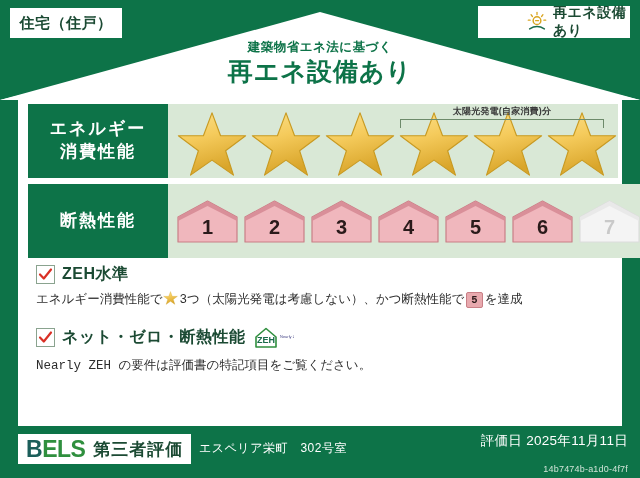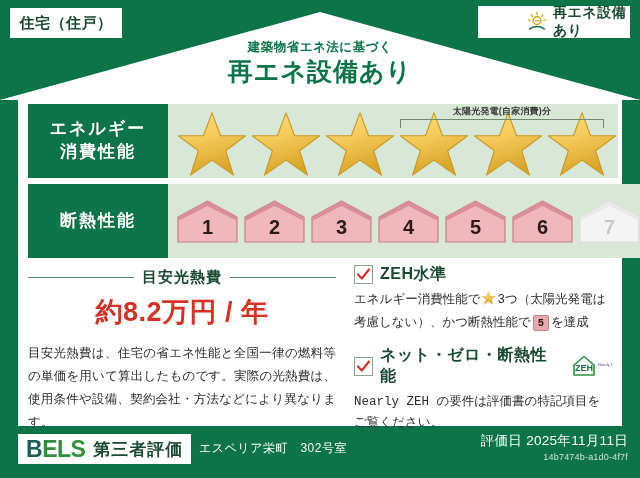--- a/index.html
+++ b/index.html
@@ -204,21 +204,21 @@
   #property {
     position: absolute; left: 199px; top: 14px;
     color: #ffffff; font-size: 12px; letter-spacing: 0.5px;
   }
   #footer-right {
     position: absolute; right: 12px; top: 6px;
     text-align: right; color: #ffffff;
   }
   #eval-date { font-size: 13.5px; letter-spacing: 0.3px; padding-left: 25px; }
   #doc-id {
-    font-size: 9px; margin-top: 2px;
+    font-size: 9px; margin-top: 14px;
     color: #cfe3d7; letter-spacing: 0.2px;
   }
 </style>
 </head>
 <body>
 
 <div id="label-root">
 
   <div class="roof">
     <svg width="640" height="100" viewBox="0 0 640 100">
@@ -385,29 +385,20 @@
                 <polygon points="2,18 31.5,2 61,18 61,22 31.5,7 2,22" fill="#e9e9e9"></polygon>
               </svg>
               <span class="num">7</span>
             </div>
           </div>
       </div>
     </div>
 
     <div id="bottom">
 
-      <div id="col-left">
-        <div id="cost-head">
-          <span class="rule"></span>
-          <span id="cost-head-text">目安光熱費</span>
-          <span class="rule"></span>
-        </div>
-        <div id="cost-value">約8.2万円 / 年</div>
-        <div id="cost-note">目安光熱費は、住宅の省エネ性能と全国一律の燃料等の単価を用いて算出したものです。実際の光熱費は、使用条件や設備、契約会社・方法などにより異なります。</div>
-      </div>
 
       <div id="col-right">
           <div class="zeh-item">
             <div class="zeh-head">
               <span class="check-box">
                 <svg width="15" height="15" viewBox="0 0 15 15">
                   <path d="M2 7.5 L5.8 11.5 L13 2.5" fill="none" stroke="#d93025" stroke-width="2.2" stroke-linecap="round" stroke-linejoin="round"></path>
                 </svg>
               </span>
               <span class="zeh-title">ZEH水準</span>

